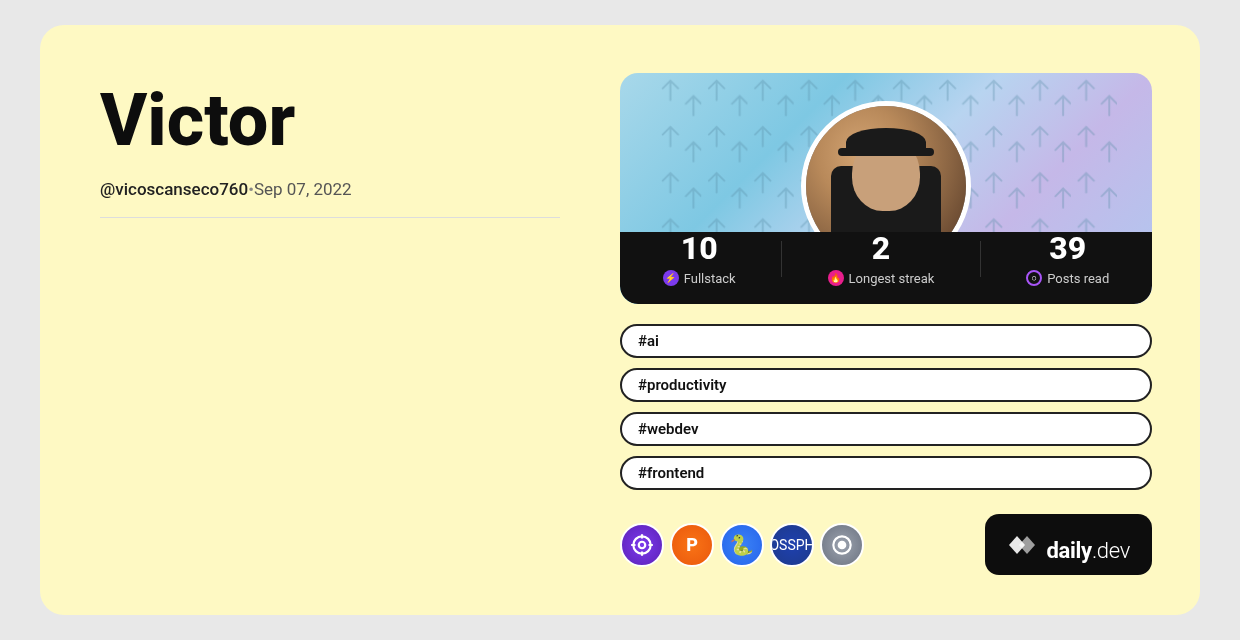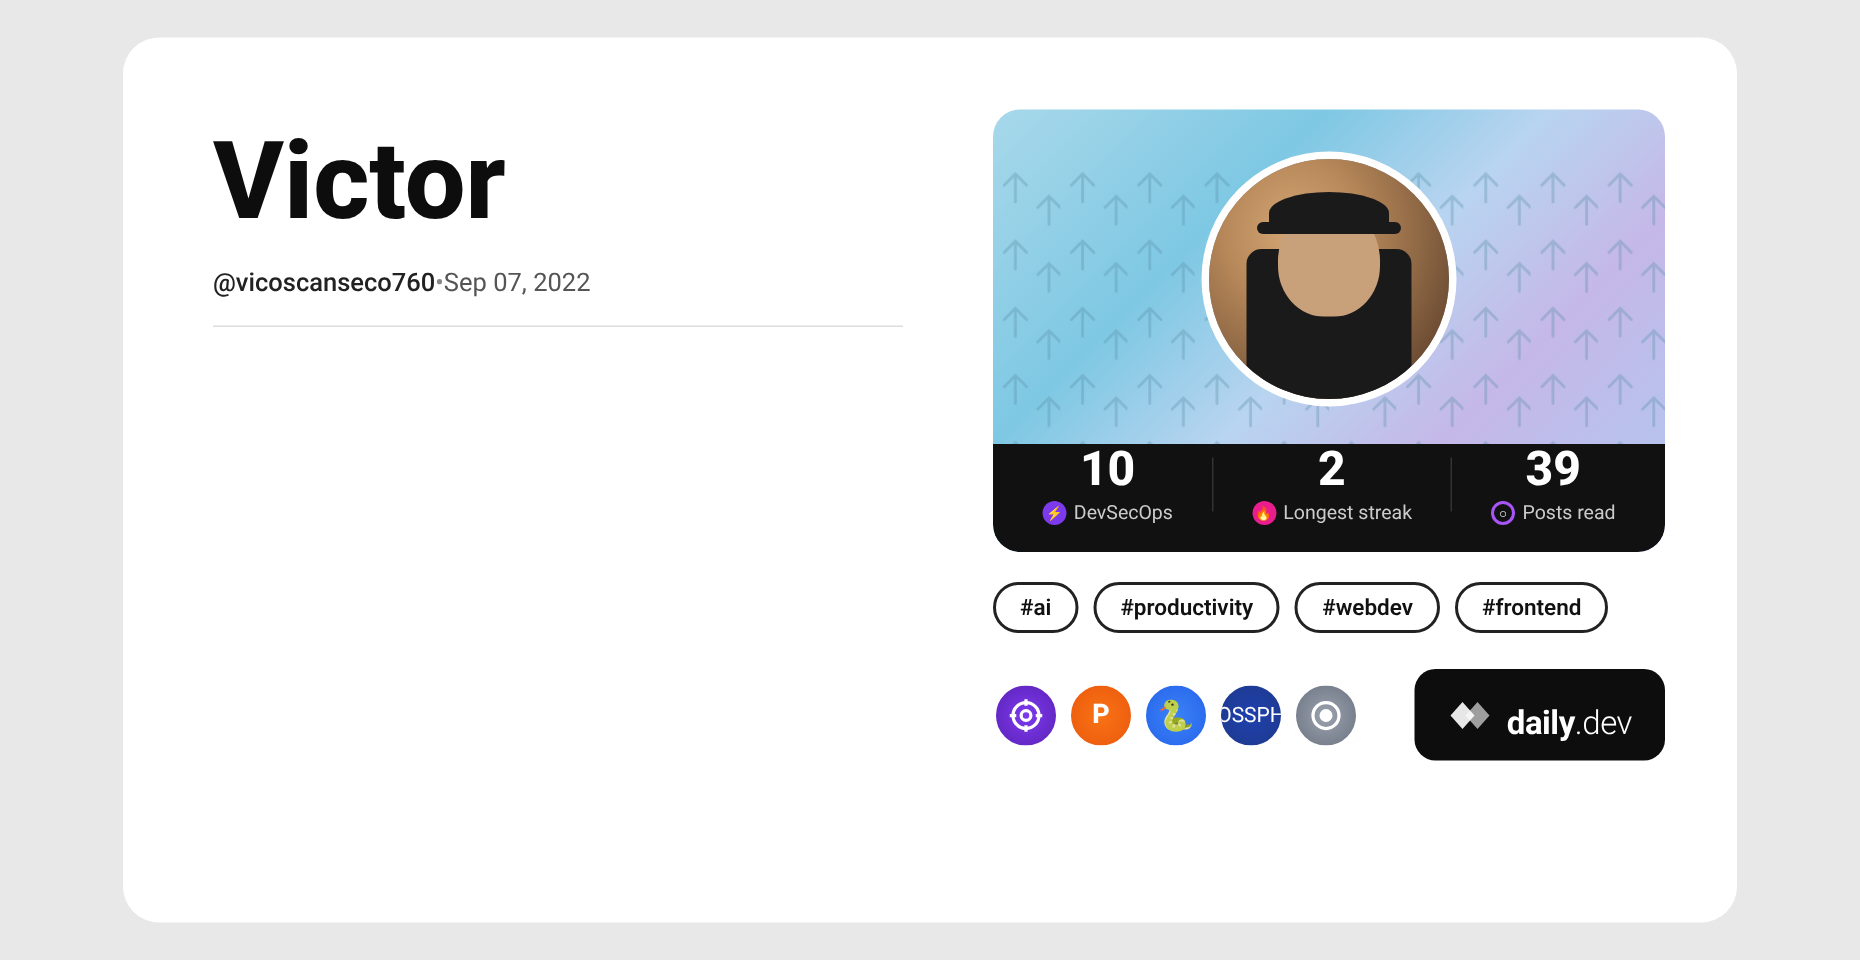--- a/index.html
+++ b/index.html
@@ -7,23 +7,23 @@
     body {
       background: #e8e8e8;
       display: flex;
       align-items: center;
       justify-content: center;
       min-height: 100vh;
       font-family: -apple-system, BlinkMacSystemFont, 'Segoe UI', Roboto, sans-serif;
     }
 
     .card {
-      background: #ffffff;
+      background: #fef9c3;
       border-radius: 24px;
-      width: 1076px;
+      width: 1160px;
       height: 590px;
       display: flex;
       flex-direction: row;
       padding: 48px 48px 40px 60px;
       gap: 60px;
       overflow: hidden;
       position: relative;
     }
 
     
@@ -248,20 +248,21 @@
       height: 36px;
       background: #333;
     }
 
     
     .tags-row {
       display: flex;
       flex-wrap: wrap;
       gap: 10px;
       margin-top: 2px;
+      flex-direction: column;
     }
 
     .tag {
       border: 2px solid #222;
       border-radius: 20px;
       padding: 6px 16px;
       font-size: 15px;
       font-weight: 600;
       color: #111;
       background: white;
@@ -381,21 +382,21 @@
         <div class="avatar-img">
           <div class="cap"></div>
         </div>
       </div>
 
       <div class="stats-bar">
         <div class="stat-item">
           <span class="stat-number">10</span>
           <span class="stat-label">
             <span class="stat-icon lightning">⚡</span>
-            <span>DevSecOps</span>
+            <span>Fullstack</span>
           </span>
         </div>
         <div class="stat-divider"></div>
         <div class="stat-item">
           <span class="stat-number">2</span>
           <span class="stat-label">
             <span class="stat-icon fire">🔥</span>
             <span>Longest streak</span>
           </span>
         </div>

